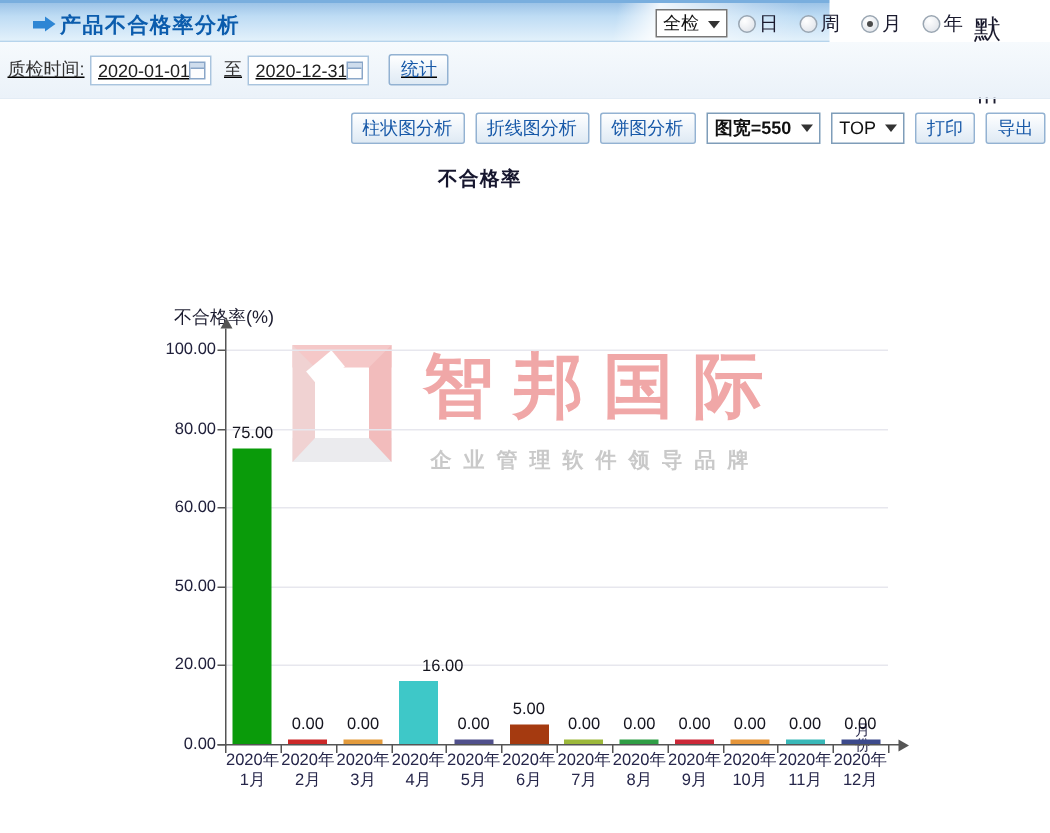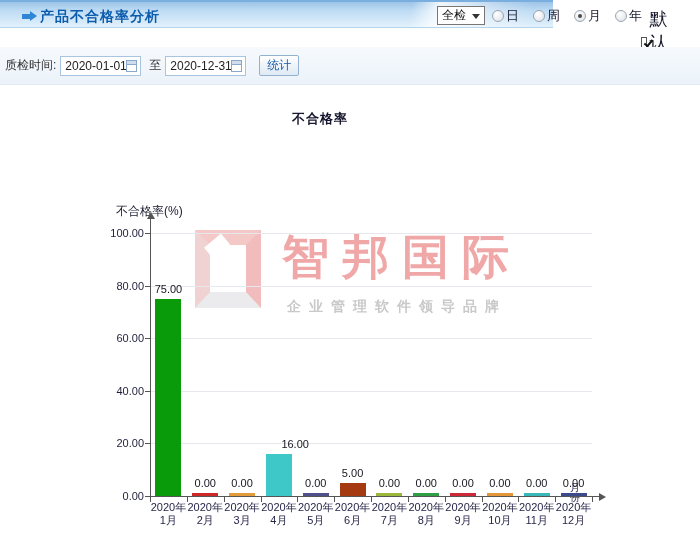--- a/index.html
+++ b/index.html
@@ -27,23 +27,23 @@
     background:radial-gradient(circle at 35% 30%,#ffffff 0%,#e6e9ee 70%,#d7dde4 100%);position:relative;}
   .radio-circle.selected::after{content:"";position:absolute;left:3px;top:3px;width:4px;height:4px;border-radius:50%;background:#4a4a4a;}
   .radio-label{font-size:13px;color:#1a1a2e;margin-left:2px;}
   .checkbox-wrap{position:absolute;left:641px;top:5px;display:flex;align-items:center;}
   .checkbox{width:12px;height:12px;background:#fff;border:1px solid #555;position:relative;}
   .checkbox::after{content:"";position:absolute;left:2px;top:2px;width:7px;height:3px;
     border-left:2px solid #111;border-bottom:2px solid #111;transform:rotate(-50deg);}
   .checkbox-label{font-size:18px;color:#1a1a2e;margin-left:2px;}
 
   
-  .filterbar{position:absolute;left:0;top:47px;width:700px;height:38px;
+  .filterbar{position:absolute;left:0;top:28px;width:700px;height:38px;
     background:linear-gradient(180deg,#f6fafd,#ebf2f9);border-bottom:1px solid #e3ecf5;
-    display:flex;align-items:center;}
+    display:flex;align-items:center;text-decoration:underline;}
   .filter-label{font-size:12px;color:#333;margin-left:5px;}
   .date-input{position:relative;width:81px;height:20px;background:#fff;border:1px solid #a9c4de;
     font-size:12px;color:#222;line-height:18px;padding-left:4px;margin-left:4px;}
   .cal-icon{position:absolute;right:3px;top:3px;width:11px;height:12px;border:1px solid #8aa6c8;background:#fdfdfe;}
   .cal-icon::before{content:"";position:absolute;left:0;top:0;width:9px;height:3px;background:#cfdded;border-bottom:1px solid #8aa6c8;}
   .to-label{font-size:12px;color:#333;margin-left:8px;}
   .btn{height:21px;border:1px solid #93b2d2;border-radius:2px;background:linear-gradient(180deg,#ffffff 0%,#eef4fa 50%,#dfeaf4 100%);
     color:#1859a8;font-size:12px;line-height:19px;padding:0 7px;text-align:right;cursor:pointer;}
   .stat-btn{margin-left:13px;}
 
@@ -127,20 +127,35 @@
       <span class="cal-icon"></span>
     </div>
     <span class="to-label">至</span>
     <div class="date-input">
       <span>2020-12-31</span>
       <span class="cal-icon"></span>
     </div>
     <div class="btn stat-btn">统计</div>
   </div>
 
+  <div class="toolbar">
+    <div class="btn">柱状图分析</div>
+    <div class="btn">折线图分析</div>
+    <div class="btn">饼图分析</div>
+    <div class="bar-select bold">
+      <span>图宽=550</span>
+      <span class="tri"></span>
+    </div>
+    <div class="bar-select">
+      <span>TOP</span>
+      <span class="tri"></span>
+    </div>
+    <div class="btn">打印</div>
+    <div class="btn">导出</div>
+  </div>
 
   <div class="chart-title">不合格率</div>
 
   <div id="watermark">
     <div class="wm-logo">
         <div class="wm-logo-notch"></div>
       </div>
     <div class="wm-brand">智邦国际</div>
     <div class="wm-slogan">企业管理软件领导品牌</div>
   </div>
@@ -148,21 +163,21 @@
   <div id="chart-layer">
     <div class="y-axis-title">不合格率(%)</div>
     <div class="x-axis-title">月份</div>
   <div class="ytick-mark" style="left: 145px; top: 496px;"></div>
       <div class="ytick-label" style="left: 92px; top: 490px;">0.00</div>
       <div class="gridline" style="left: 150px; top: 443.4px; width: 442px;"></div>
       <div class="ytick-mark" style="left: 145px; top: 443.4px;"></div>
       <div class="ytick-label" style="left: 92px; top: 437.4px;">20.00</div>
       <div class="gridline" style="left: 150px; top: 390.8px; width: 442px;"></div>
       <div class="ytick-mark" style="left: 145px; top: 390.8px;"></div>
-      <div class="ytick-label" style="left: 92px; top: 384.8px;">40.00</div>
+      <div class="ytick-label" style="left: 92px; top: 384.8px;">50.00</div>
       <div class="gridline" style="left: 150px; top: 338.2px; width: 442px;"></div>
       <div class="ytick-mark" style="left: 145px; top: 338.2px;"></div>
       <div class="ytick-label" style="left: 92px; top: 332.2px;">60.00</div>
       <div class="gridline" style="left: 150px; top: 285.6px; width: 442px;"></div>
       <div class="ytick-mark" style="left: 145px; top: 285.6px;"></div>
       <div class="ytick-label" style="left: 92px; top: 279.6px;">80.00</div>
       <div class="gridline" style="left: 150px; top: 233px; width: 442px;"></div>
       <div class="ytick-mark" style="left: 145px; top: 233px;"></div>
       <div class="ytick-label" style="left: 92px; top: 227px;">100.00</div>
       <div class="axis-v" style="left: 150px; top: 219px; height: 278px;"></div>

